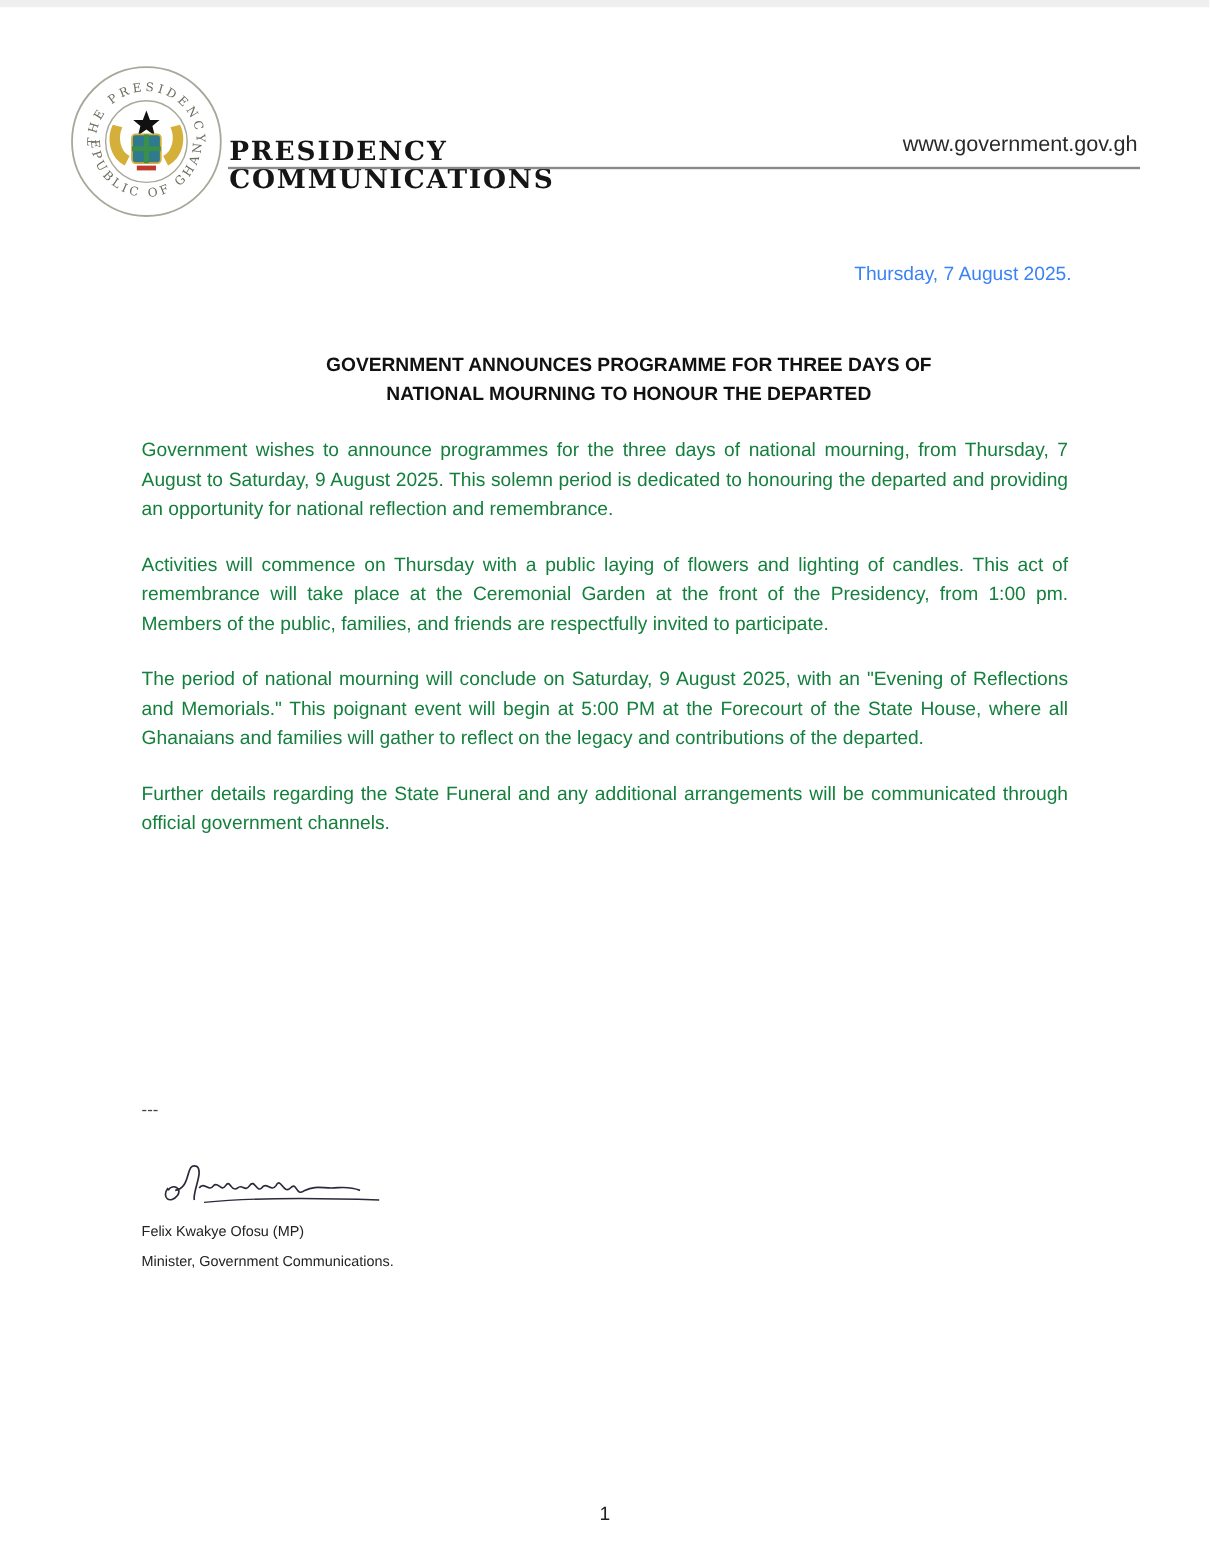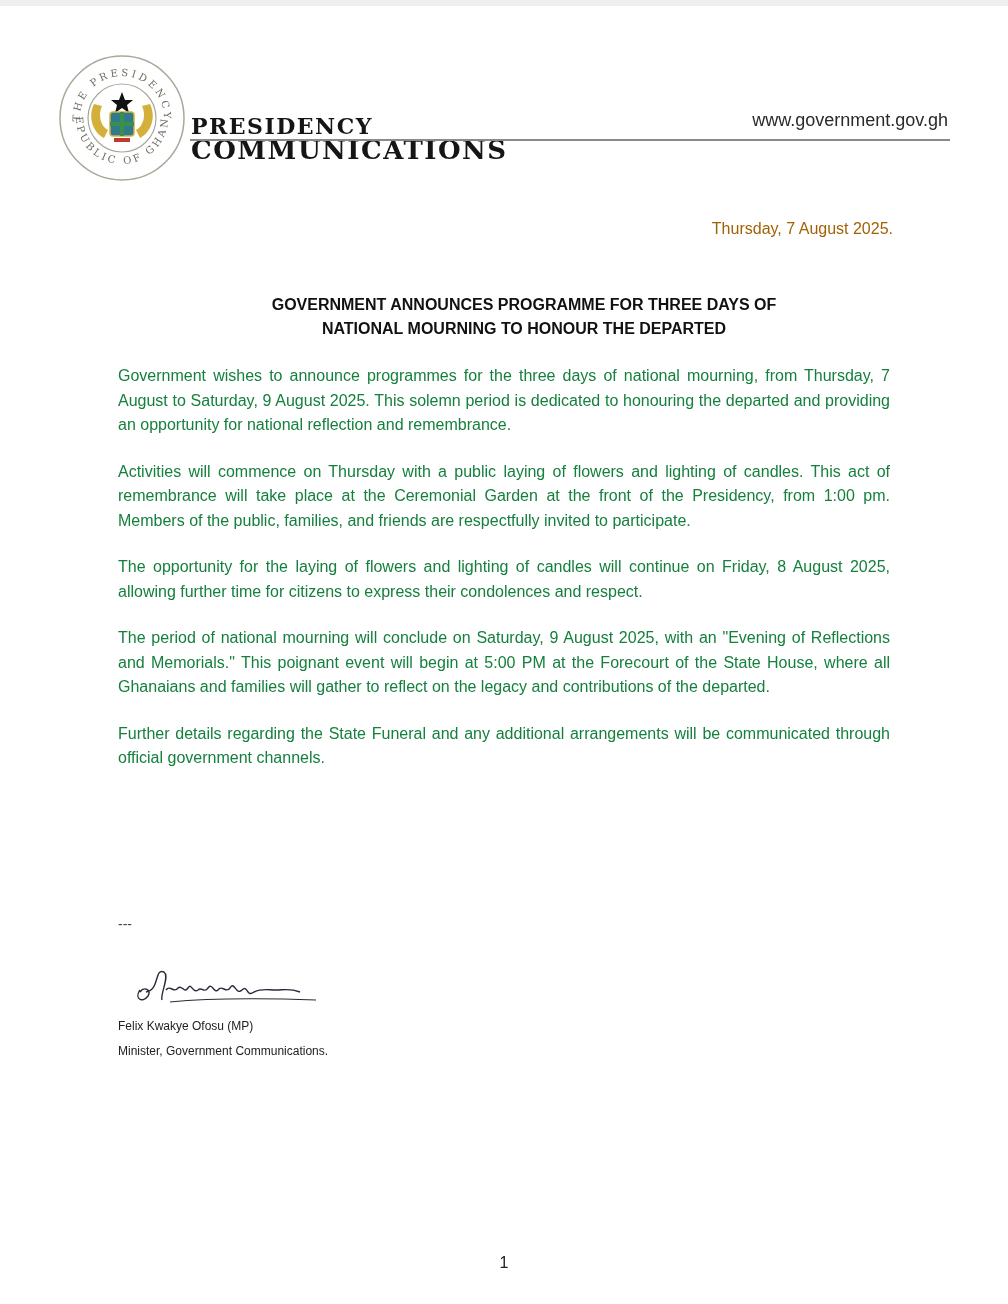--- a/index.html
+++ b/index.html
@@ -4,24 +4,24 @@
   <style>
     html, body { margin: 0; padding: 0; }
     body {
       width: 1008px; height: 1304px; background: #ffffff; position: relative;
       font-family: "Liberation Sans", sans-serif; color: #1e1e1e; overflow: hidden;
     }
     .topbar { position: absolute; left: 0; top: 0; width: 1008px; height: 6px; background: #efefef; }
     .seal { position: absolute; left: 58px; top: 54px; width: 128px; height: 128px; }
     .brand { position: absolute; left: 191px; top: 80px; font-family: "DejaVu Serif", serif; font-weight: bold; color: #151515; letter-spacing: 1.5px; margin-top: 34px; }
     .brand .l1 { font-size: 22px; line-height: 24px; }
-    .brand .l2 { font-size: 26px; line-height: 24px; }
+    .brand .l2 { font-size: 22px; line-height: 24px; }
     .hr { position: absolute; left: 190px; top: 139px; width: 760px; height: 2px; background: #8a8a8a; }
     .url { position: absolute; right: 60px; top: 110px; font-size: 18px; color: #2a2a2a; }
-    .date { position: absolute; right: 115px; top: 220px; font-size: 16px; color: #a16207; }
+    .date { position: absolute; right: 115px; top: 220px; font-size: 16px; color: #3b82f6; }
     .title { position: absolute; left: 0; width: 1008px; top: 293px; text-align: center; font-weight: bold; font-size: 16px; line-height: 24px; color: #111; margin-left: 20px; }
     .body { position: absolute; left: 118px; width: 772px; top: 364px; font-size: 16px; line-height: 24.5px; color: #15803d; text-align: justify; }
     .body p { margin: 0 0 22px 0; }
     .dashes { position: absolute; left: 118px; top: 916px; font-size: 14px; color: #444; }
     .sig { position: absolute; left: 130px; top: 960px; width: 190px; height: 50px; }
     .signer { position: absolute; left: 118px; top: 1014px; font-size: 12px; line-height: 25px; color: #222; }
     .pagenum { position: absolute; left: 0; width: 1008px; top: 1254px; text-align: center; font-size: 16px; color: #222; }
   </style>
 </head>
 <body>
@@ -62,21 +62,20 @@
 <div class="date">Thursday, 7 August 2025.</div>
 
 <div class="title">
   <div>GOVERNMENT ANNOUNCES PROGRAMME FOR THREE DAYS OF</div>
   <div>NATIONAL MOURNING TO HONOUR THE DEPARTED</div>
 </div>
 
 <div class="body">
   <p>Government wishes to announce programmes for the three days of national mourning, from Thursday, 7 August to Saturday, 9 August 2025. This solemn period is dedicated to honouring the departed and providing an opportunity for national reflection and remembrance.</p>
   <p>Activities will commence on Thursday with a public laying of flowers and lighting of candles. This act of remembrance will take place at the Ceremonial Garden at the front of the Presidency, from 1:00 pm. Members of the public, families, and friends are respectfully invited to participate.</p>
-  <p>The opportunity for the laying of flowers and lighting of candles will continue on Friday, 8 August 2025, allowing further time for citizens to express their condolences and respect.</p>
   <p>The period of national mourning will conclude on Saturday, 9 August 2025, with an "Evening of Reflections and Memorials." This poignant event will begin at 5:00 PM at the Forecourt of the State House, where all Ghanaians and families will gather to reflect on the legacy and contributions of the departed.</p>
   <p>Further details regarding the State Funeral and any additional arrangements will be communicated through official government channels.</p>
 </div>
 
 <div class="dashes">---</div>
 
 <svg class="sig" viewBox="0 0 190 50">
   <path d="M10 30 C4 38 12 44 18 36 C22 30 14 26 10 32 M16 32 C30 30 24 8 34 12 C40 16 30 34 32 40 M36 30 C40 24 44 34 48 28 C52 24 54 34 58 28 C62 22 62 34 68 30 C72 26 74 34 78 28 C82 22 84 34 88 30 C92 24 96 34 100 28 C104 20 106 36 112 30 C118 24 116 38 124 32 C132 28 138 30 146 30 C154 30 160 28 170 32" fill="none" stroke="#2a2a3a" stroke-width="1.4"></path>
   <path d="M40 42 C80 38 130 38 186 40" fill="none" stroke="#2a2a3a" stroke-width="1.2"></path>
 </svg>

